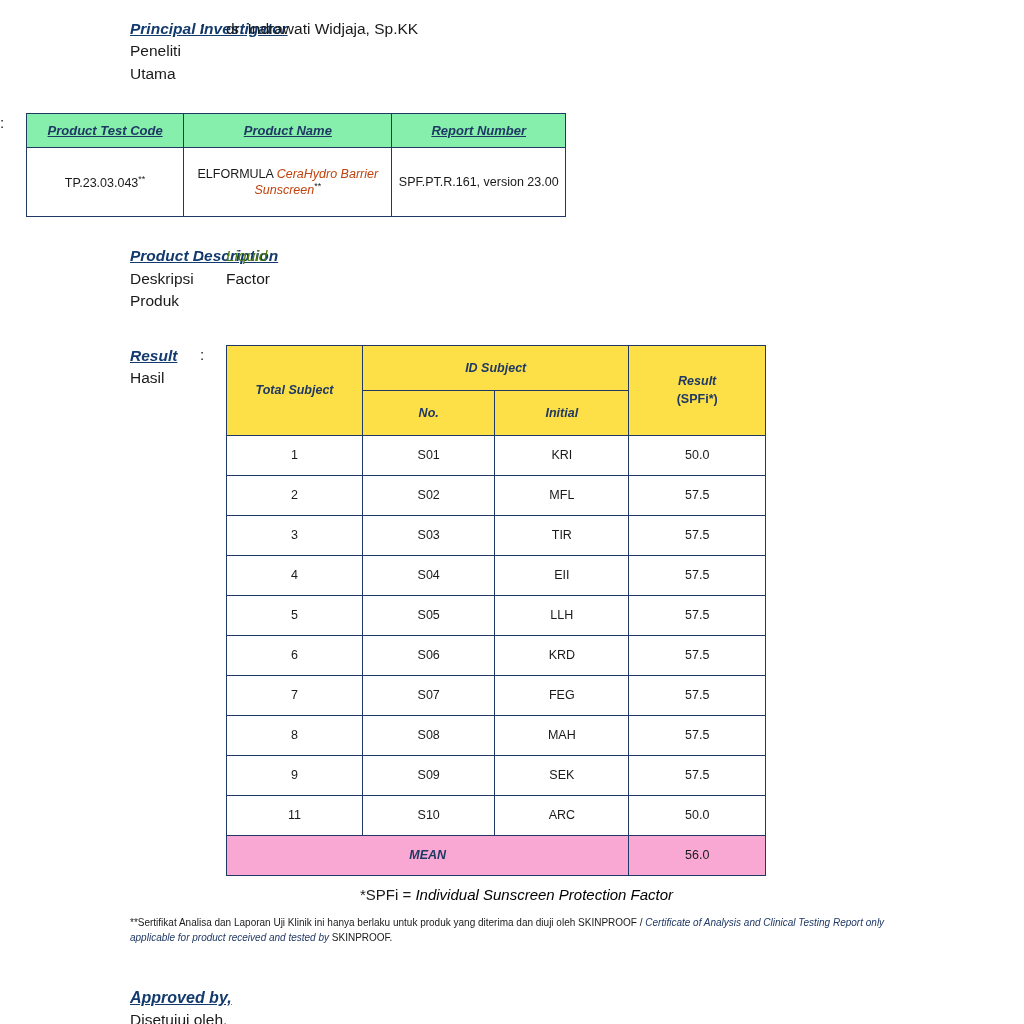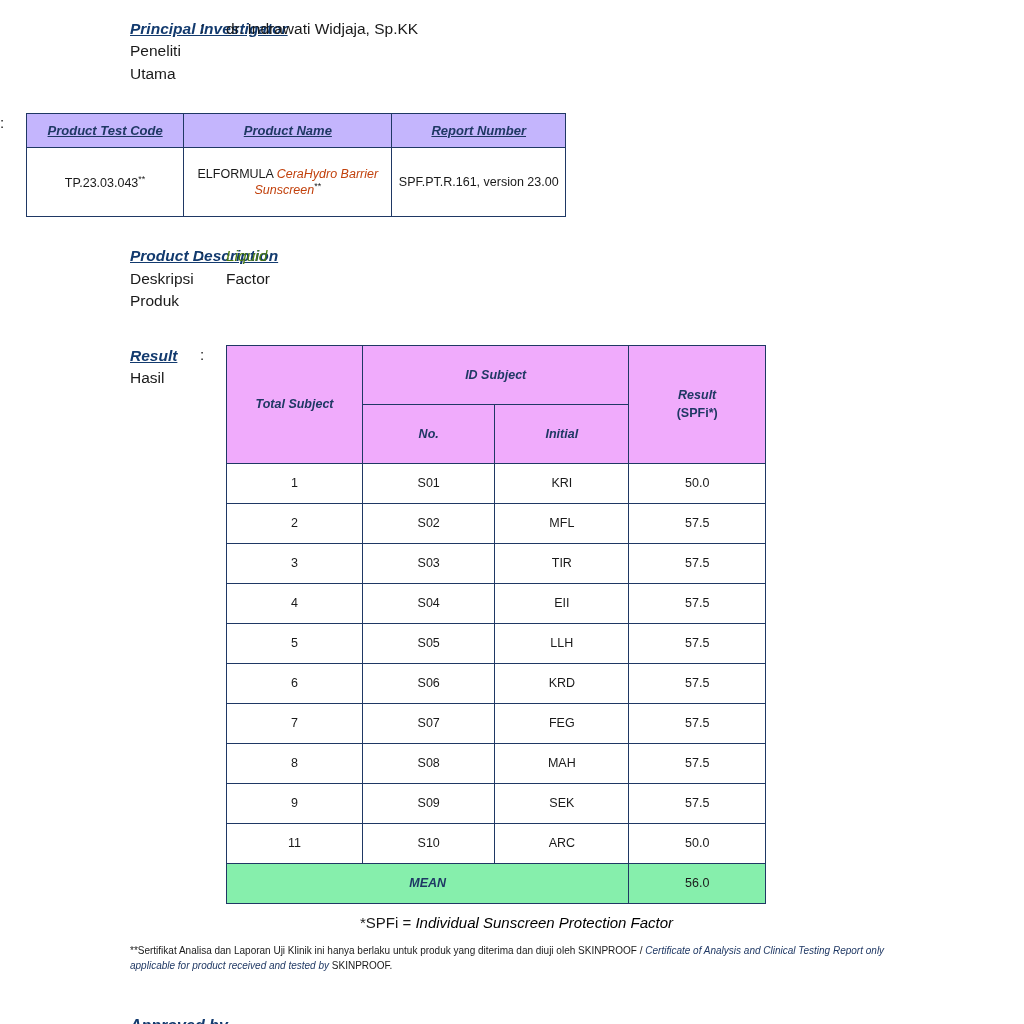--- a/index.html
+++ b/index.html
@@ -91,21 +91,21 @@
   .tbl-product th, .tbl-product td {
     border: 1px solid #1f3864;
     text-align: center;
     vertical-align: middle;
   }
   .tbl-product th {
     font-style: italic;
     font-weight: bold;
     text-decoration: underline;
     color: #1f3864;
-    background: #c4b5fd;
+    background: #86efac;
     padding: 9px 4px;
     font-size: 13px;
   }
   .tbl-product td {
     padding: 12px 6px;
     height: 44px;
     color: #1a1a1a;
     font-size: 12.5px;
   }
   .prod-name .en {
@@ -120,40 +120,40 @@
   }
   .tbl-result th, .tbl-result td {
     border: 1px solid #1f3864;
     text-align: center;
     vertical-align: middle;
   }
   .tbl-result th {
     font-style: italic;
     font-weight: bold;
     color: #1f3864;
-    background: #f0abfc;
-    font-size: 12.5px;
-    padding: 22px 4px;
+    background: #fde047;
+    font-size: 12.5px;
+    padding: 15px 4px;
   }
   .tbl-result th.res-head {
     font-size: 12.5px;
     line-height: 1.45;
   }
   .tbl-result th.res-head .sub {
     font-style: normal;
     display: block;
   }
   .tbl-result td {
     padding: 6px 4px;
     height: 27px;
     font-size: 12.5px;
     color: #1a1a1a;
   }
   .tbl-result tr.mean td {
-    background: #86efac;
+    background: #f9a8d4;
     font-style: italic;
     font-weight: bold;
     color: #1f3864;
   }
   .tbl-result tr.mean td.mean-val {
     font-style: normal;
     font-weight: normal;
     color: #1a1a1a;
   }
 

